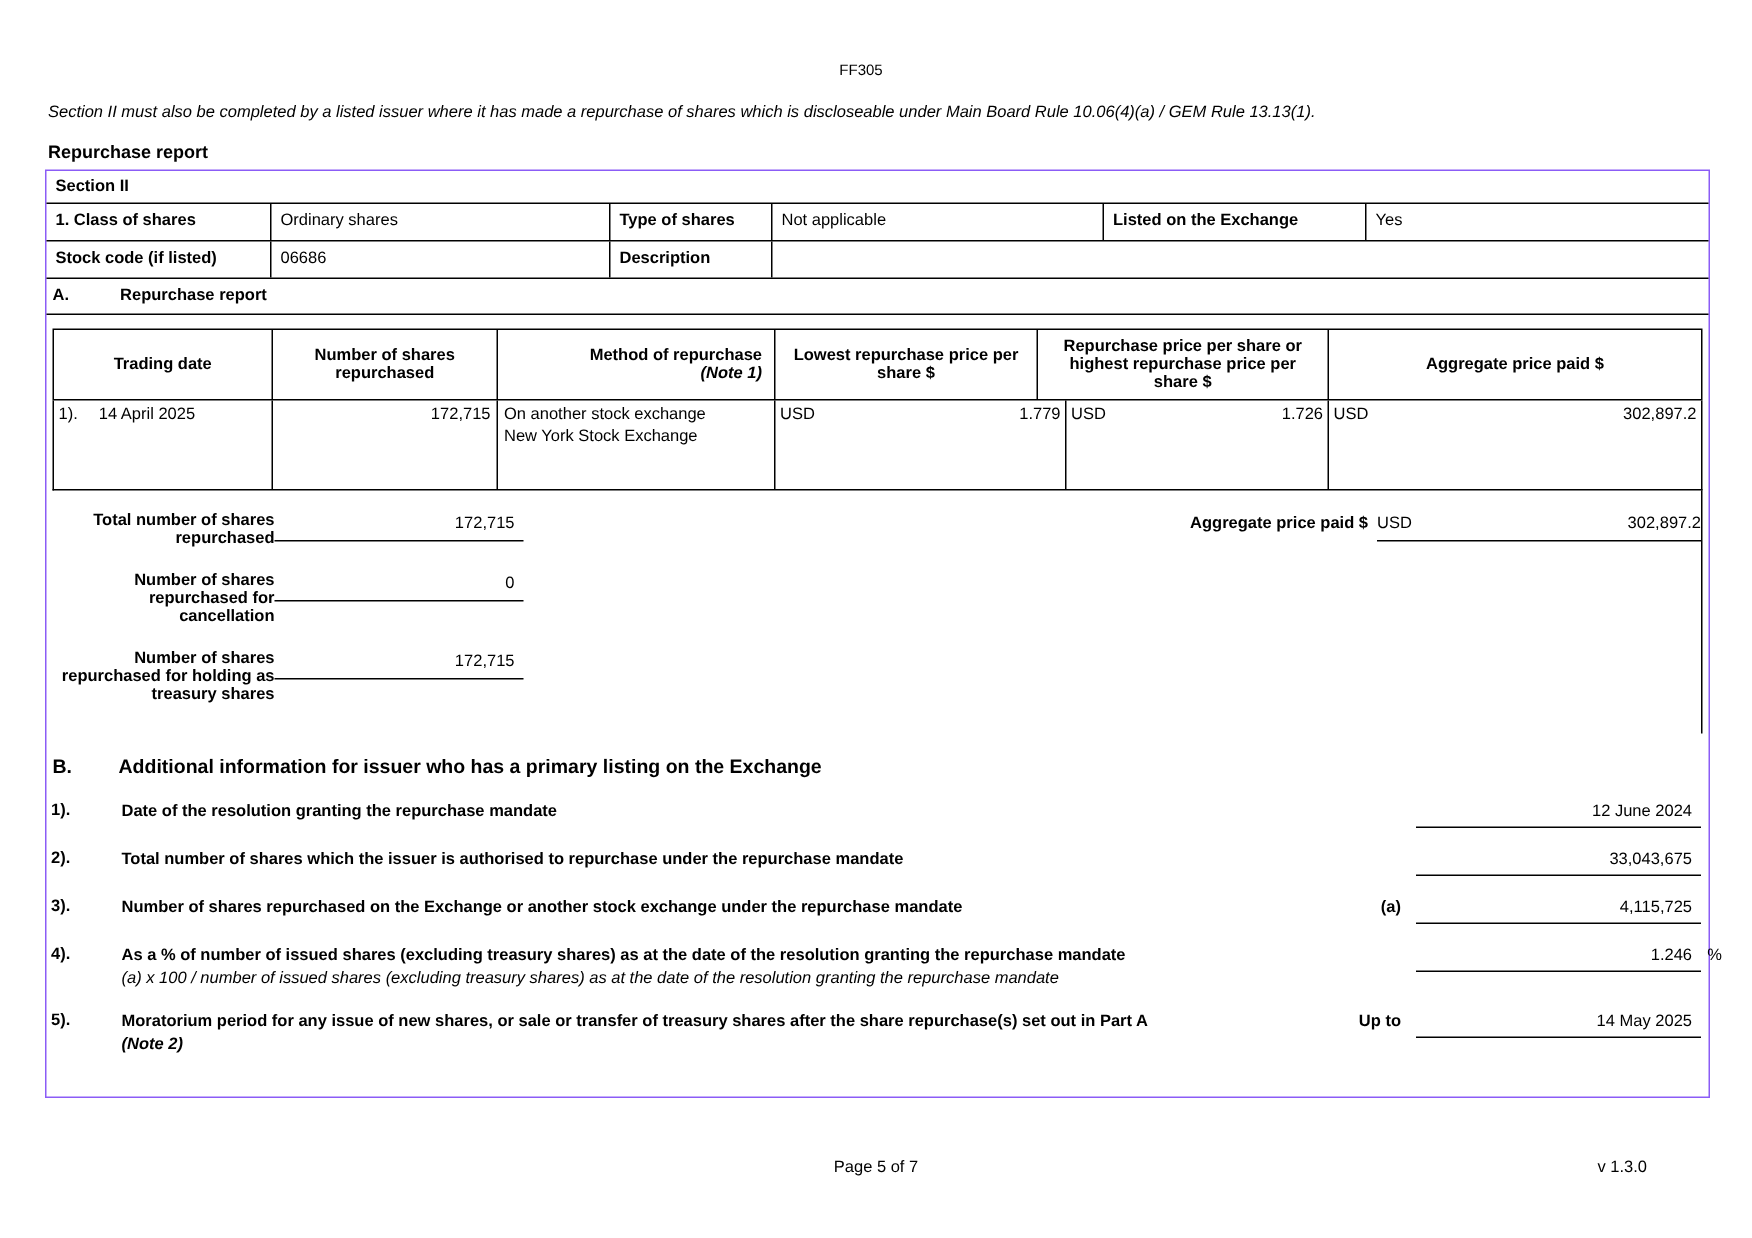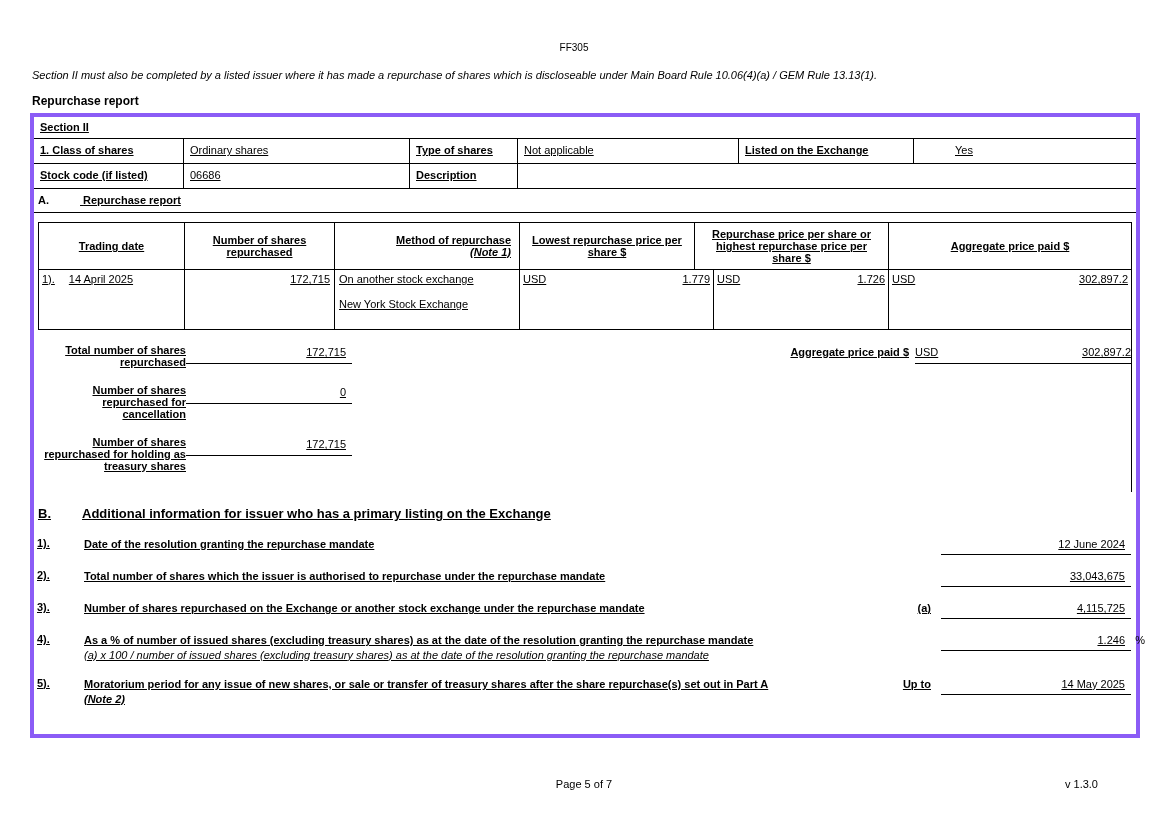--- a/index.html
+++ b/index.html
@@ -10,48 +10,48 @@
     color: #000000;
     font-family: "Liberation Sans", sans-serif;
     font-size: 11px;
     position: relative;
   }
   .bold { font-weight: bold; }
   .form-code { text-align: center; padding: 42px 20px 0 0; font-size: 10px; }
   .intro { font-style: italic; margin: 16px 40px 0 32px; }
   .doc-title { font-weight: bold; font-size: 12px; margin: 13px 0 5px 32px; }
 
-  .outer { margin: 0 28px 0 30px; border: 4px solid #8b5cf6; text-decoration: underline; }
+  .outer { margin: 0 28px 0 30px; border: 1px solid #8b5cf6; }
   .row { border-bottom: 1px solid #000; }
   .flex { display: flex; }
   .cell { padding: 5px 6px 6px 6px; border-right: 1px solid #000; min-height: 24px; }
   .cell.last { border-right: none; }
   .w150 { width: 150px; } .w226 { width: 226px; } .w108 { width: 108px; }
-  .w221 { width: 221px; } .w175 { width: 175px; } .grow { flex: 1; margin-left: 35px; }
+  .w221 { width: 221px; } .w175 { width: 175px; } .grow { flex: 1; }
   .section-row { font-weight: bold; padding: 4px 6px 5px 6px; }
   .section-a-title { padding: 5px 6px 6px 4px; font-weight: bold; }
   .section-a-title .letter { display: inline-block; width: 42px; }
 
   .inner-table { margin: 9px 4px 0 4px; }
   .ihead { display: flex; border: 1px solid #000; }
   .hcell {
     display: flex; flex-direction: column; justify-content: center; align-items: center;
     text-align: center; font-weight: bold; padding: 4px 8px;
     border-right: 1px solid #000; min-height: 46px;
   }
   .hcell:last-child { border-right: none; flex: 1; }
   .note-italic { font-style: italic; }
   .idata { display: flex; border: 1px solid #000; border-top: none; min-height: 60px; }
   .dcell { border-right: 1px solid #000; padding: 3px 4px; }
   .dcell:last-child { border-right: none; flex: 1; }
   .c1 { width: 146px; } .c2 { width: 150px; } .c3 { width: 185px; align-items: flex-end; }
   .c4 { width: 194px; } .c5 { width: 175px; }
   .dcell.idx { display: flex; gap: 14px; padding-left: 3px; }
   .dcell.num { text-align: right; }
-  .dcell.method .line2 { margin-top: 13px; }
+  .dcell.method .line2 { margin-top: 3px; }
   .dcell.pair { display: flex; justify-content: space-between; align-items: flex-start; padding: 3px 3px; }
 
   .totals { margin: 0 4px; border-right: 1px solid #000; padding: 14px 0 4px 0; }
   .trow { display: flex; align-items: flex-start; margin-bottom: 16px; }
   .tlabel { width: 148px; font-weight: bold; padding-left: 2px; text-align: right; }
   .tvalue { width: 166px; text-align: right; border-bottom: 1px solid #000; padding: 2px 6px 5px 0; }
   .agg-group { margin-left: auto; display: flex; align-items: flex-start; }
   .agg-label { font-weight: bold; padding: 2px 6px 0 0; white-space: nowrap; }
   .agg-box { width: 216px; display: flex; justify-content: space-between; border-bottom: 1px solid #000; padding: 2px 0 5px 0; }
 

